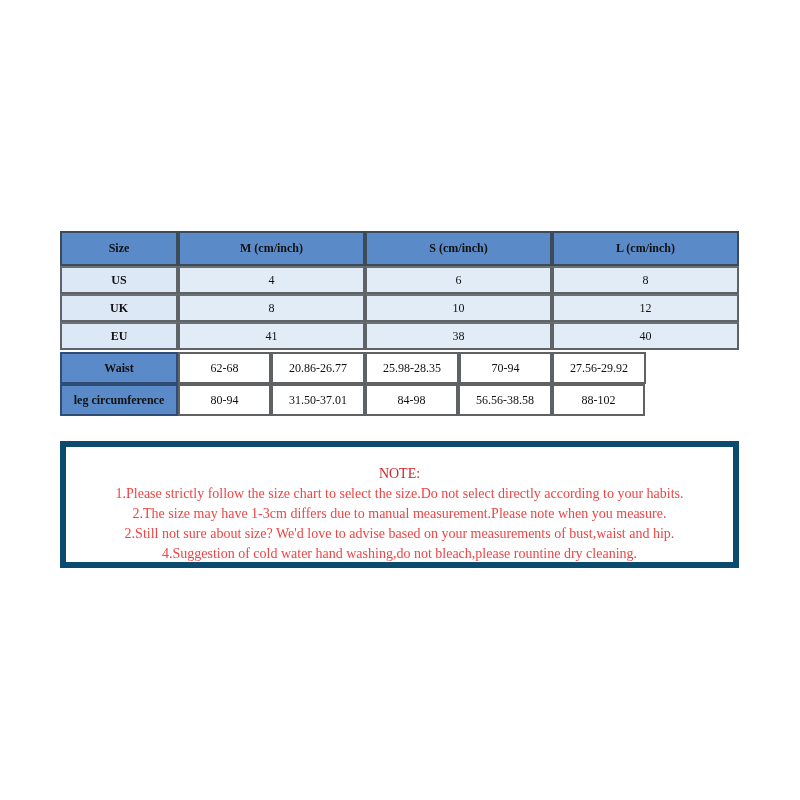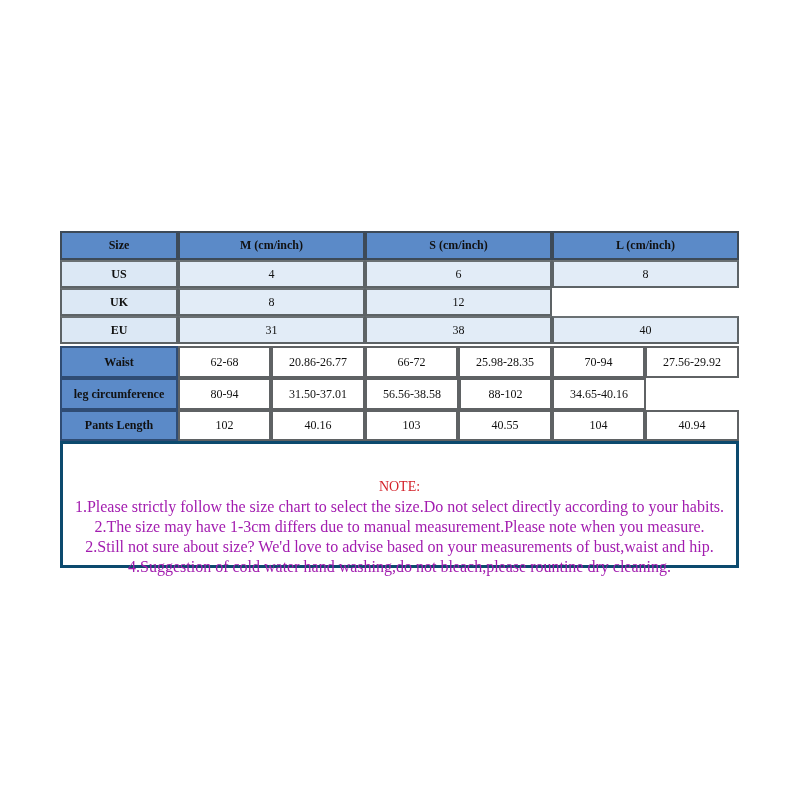--- a/index.html
+++ b/index.html
@@ -7,32 +7,32 @@
            font-family: "Liberation Serif", "DejaVu Serif", serif; color: #111; }
     .chart { position: absolute; left: 60px; top: 231px; width: 679px; }
     .row { display: flex; width: 679px; box-sizing: border-box; }
     .cell { box-sizing: border-box; display: flex; align-items: center; justify-content: center;
             font-size: 12px; border: 2px solid #5d6366; border-top-color: #6a7073; }
     .hdr { background: #5b8ac8; font-weight: bold; border-color: #3d4a58; color: #111; }
     .lab { background: #dce8f5; font-weight: bold; }
     .val { background: #e2ecf7; }
     .mlab { background: #5b8ac8; font-weight: bold; border-color: #2f4c74; }
     .mval { background: #ffffff; border-color: #5f6264; }
-    .r-hdr { height: 29px; }
+    .r-hdr { height: 35px; }
     .r-sys { height: 28px; margin-top: 0; }
     .r-meas { height: 32px; }
     .c-label { width: 118px; }
     .c-size { width: 187px; }
     .c-sub1 { width: 93px; }
     .c-sub2 { width: 94px; }
     .note { position: absolute; left: 60px; top: 441px; width: 679px; height: 127px;
-            box-sizing: border-box; border: 3px solid #0c4a6e; background: #fff;
-            text-align: center; padding-top: 33px; }
+            box-sizing: border-box; border: 6px solid #0c4a6e; background: #fff;
+            text-align: center; padding-top: 17px; }
     .note-title { color: #d4222a; font-size: 14px; line-height: 20px; }
-    .note-line { font-size: 16px; line-height: 20px; color: #a21caf; font-family: Liberation Serif, serif; }
+    .note-line { font-size: 14px; line-height: 20px; color: #ef4444; font-family: Liberation Serif, serif; }
   </style>
 </head>
 <body>
 
 <div class="chart">
 
   <div class="row r-hdr">
     <div class="cell hdr c-label">Size</div>
     <div class="cell hdr c-size">M (cm/inch)</div>
     <div class="cell hdr c-size">S (cm/inch)</div>
@@ -42,58 +42,49 @@
   <div class="row r-sys">
     <div class="cell lab c-label">US</div>
     <div class="cell val c-size">4</div>
     <div class="cell val c-size">6</div>
     <div class="cell val c-size">8</div>
   </div>
 
   <div class="row r-sys">
     <div class="cell lab c-label">UK</div>
     <div class="cell val c-size">8</div>
+    <div class="cell val c-size">10</div>
     <div class="cell val c-size">12</div>
   </div>
 
   <div class="row r-sys">
     <div class="cell lab c-label">EU</div>
-    <div class="cell val c-size">31</div>
+    <div class="cell val c-size">41</div>
     <div class="cell val c-size">38</div>
     <div class="cell val c-size">40</div>
   </div>
 
   <div class="row r-meas" style="margin-top:2px;">
     <div class="cell mlab c-label">Waist</div>
     <div class="cell mval c-sub1">62-68</div>
     <div class="cell mval c-sub2">20.86-26.77</div>
-    <div class="cell mval c-sub1">66-72</div>
     <div class="cell mval c-sub2">25.98-28.35</div>
     <div class="cell mval c-sub1">70-94</div>
     <div class="cell mval c-sub2">27.56-29.92</div>
   </div>
 
   <div class="row r-meas">
     <div class="cell mlab c-label">leg circumference</div>
     <div class="cell mval c-sub1">80-94</div>
     <div class="cell mval c-sub2">31.50-37.01</div>
+    <div class="cell mval c-sub1">84-98</div>
     <div class="cell mval c-sub2">56.56-38.58</div>
     <div class="cell mval c-sub1">88-102</div>
-    <div class="cell mval c-sub2">34.65-40.16</div>
   </div>
 
-  <div class="row r-meas" style="height:31px;">
-    <div class="cell mlab c-label">Pants Length</div>
-    <div class="cell mval c-sub1">102</div>
-    <div class="cell mval c-sub2">40.16</div>
-    <div class="cell mval c-sub1">103</div>
-    <div class="cell mval c-sub2">40.55</div>
-    <div class="cell mval c-sub1">104</div>
-    <div class="cell mval c-sub2">40.94</div>
-  </div>
 </div>
 
 <div class="note">
   <div class="note-title">NOTE:</div>
   <div class="note-line">1.Please strictly follow the size chart to select the size.Do not select directly according to your habits.</div>
   <div class="note-line">2.The size may have 1-3cm differs due to manual measurement.Please note when you measure.</div>
   <div class="note-line">2.Still not sure about size? We'd love to advise based on your measurements of bust,waist and hip.</div>
   <div class="note-line">4.Suggestion of cold water hand washing,do not bleach,please rountine dry cleaning.</div>
 </div>
 

